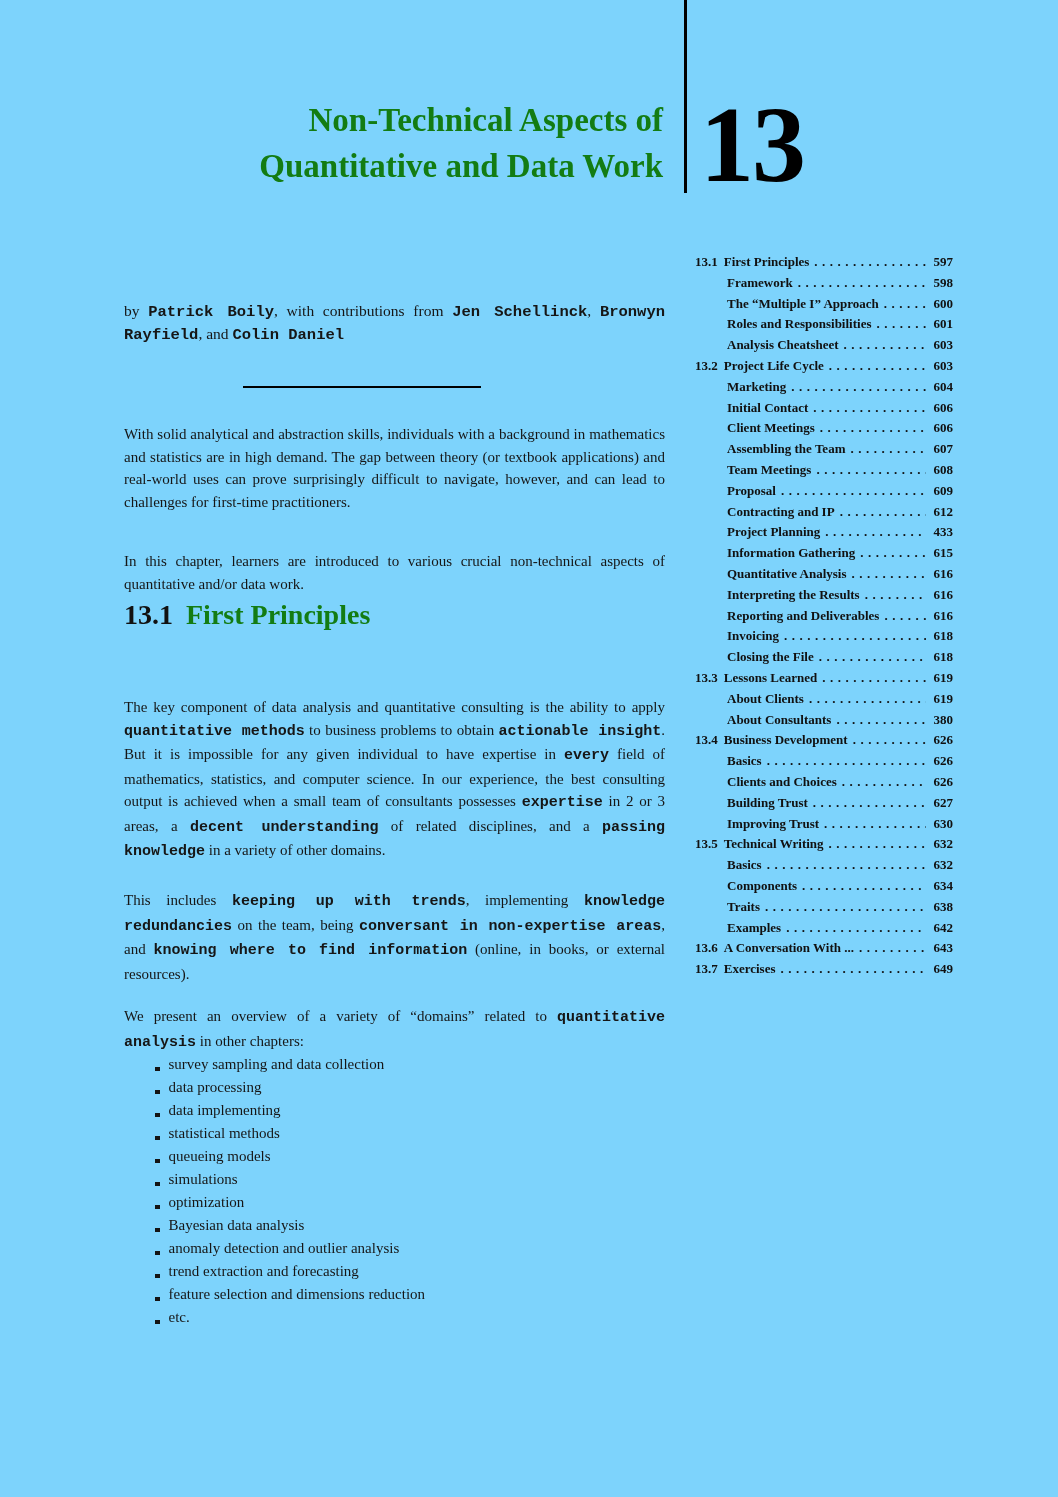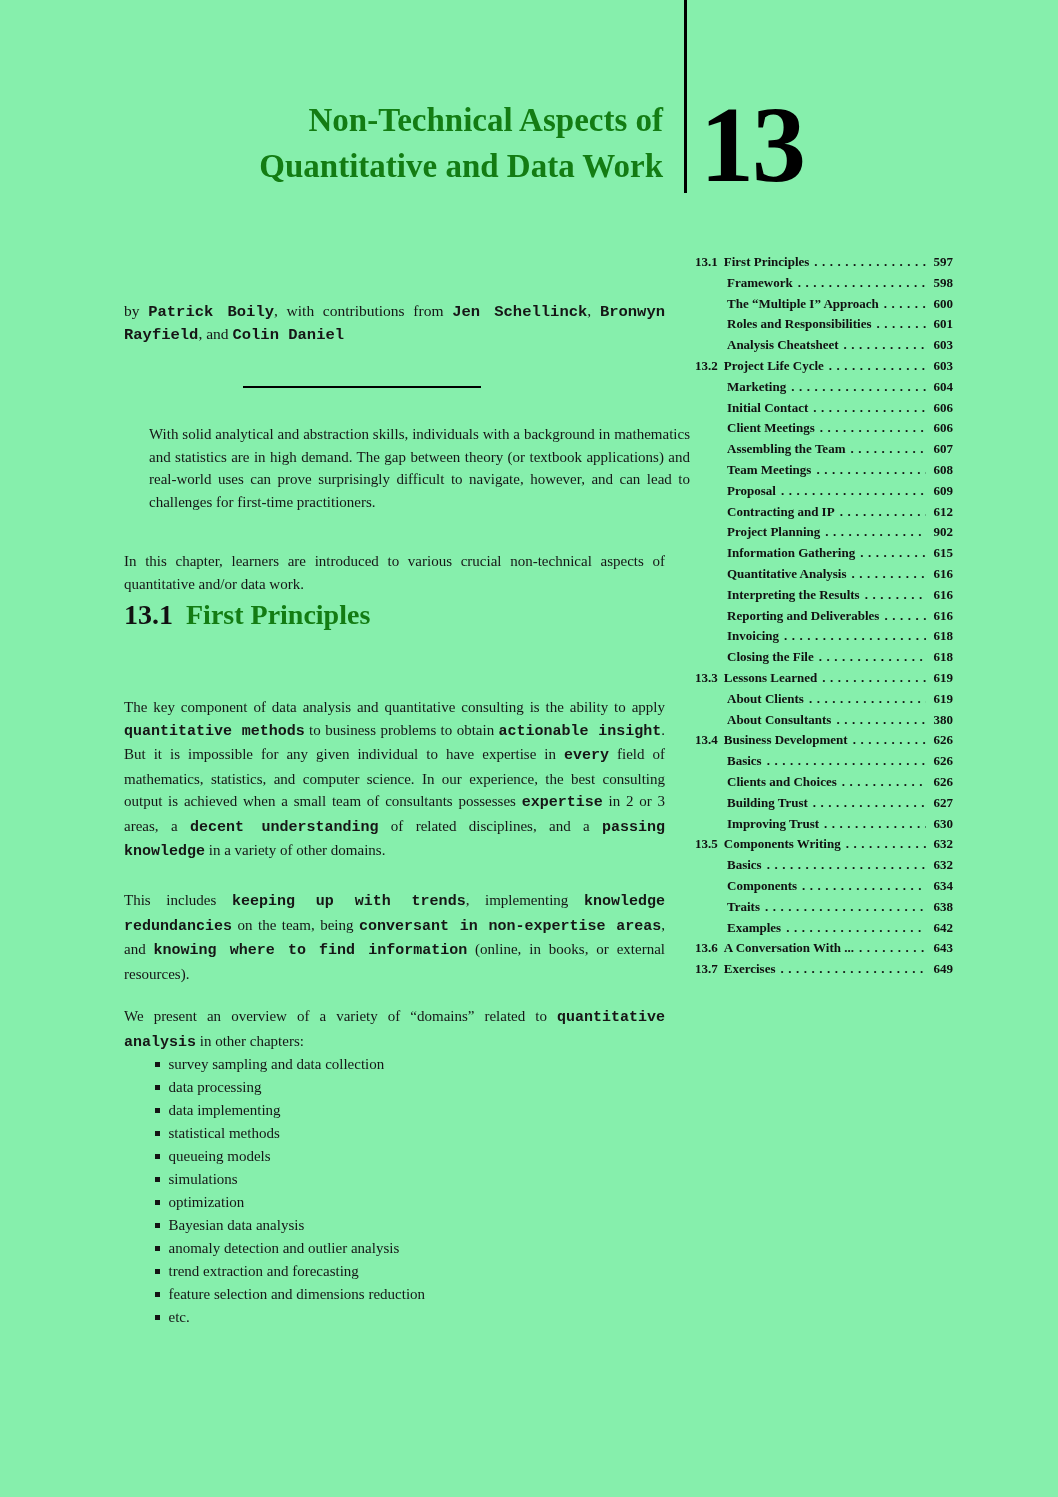--- a/index.html
+++ b/index.html
@@ -1,20 +1,20 @@
 <!DOCTYPE html>
 <html><head>
 <meta charset="utf-8">
 <style>
   html, body { margin: 0; padding: 0; background: #ffffff; }
   .page {
     position: relative;
     width: 1058px;
     height: 1497px;
-    background: #86efac;
+    background: #7dd3fc;
     overflow: hidden;
     font-family: "Liberation Serif", "DejaVu Serif", serif;
     color: #161616;
   }
   .bold { font-weight: 700; font-family: Liberation Mono, monospace; }
 
   
   .chapter-title {
     position: absolute;
     top: 97px;
@@ -90,21 +90,21 @@
   }
   .para {
     position: absolute;
     left: 124px;
     width: 541px;
     margin: 0;
     font-size: 15px;
     line-height: 22.5px;
     text-align: justify;
   }
-  .p1 { top: 423px; margin-left: 25px; }
+  .p1 { top: 423px; }
   .p2 { top: 550px; }
   .p3 { top: 696px; }
   .p4 { top: 889px; }
   .p5 { top: 990px; margin-top: 15px; }
 
   .sec-head {
     position: absolute;
     left: 124px;
     top: 599px;
     margin: 0;
@@ -118,21 +118,21 @@
 
   
   .domain-list {
     position: absolute;
     left: 124px;
     top: 1053px;
     width: 500px;
     font-size: 15px;
     line-height: 23px;
   }
-  .li { display: flex; align-items: flex-start; }
+  .li { display: flex; align-items: center; }
   .sq {
     flex: none;
     width: 4.5px;
     height: 4.5px;
     background: #141414;
     margin: 9px 9px 0 31px;
   }
 </style>
 </head>
 <body>
@@ -212,21 +212,21 @@
         <span class="toc-page">609</span>
       </div>
       <div class="toc-row sub">
         <span class="toc-label">Contracting and IP</span>
         <span class="dots">........................................</span>
         <span class="toc-page">612</span>
       </div>
       <div class="toc-row sub">
         <span class="toc-label">Project Planning</span>
         <span class="dots">........................................</span>
-        <span class="toc-page">902</span>
+        <span class="toc-page">433</span>
       </div>
       <div class="toc-row sub">
         <span class="toc-label">Information Gathering</span>
         <span class="dots">........................................</span>
         <span class="toc-page">615</span>
       </div>
       <div class="toc-row sub">
         <span class="toc-label">Quantitative Analysis</span>
         <span class="dots">........................................</span>
         <span class="toc-page">616</span>
@@ -288,21 +288,21 @@
         <span class="dots">........................................</span>
         <span class="toc-page">627</span>
       </div>
       <div class="toc-row sub">
         <span class="toc-label">Improving Trust</span>
         <span class="dots">........................................</span>
         <span class="toc-page">630</span>
       </div>
       <div class="toc-row top">
         <span class="toc-num">13.5</span>
-        <span class="toc-label">Components Writing</span>
+        <span class="toc-label">Technical Writing</span>
         <span class="dots">........................................</span>
         <span class="toc-page">632</span>
       </div>
       <div class="toc-row sub">
         <span class="toc-label">Basics</span>
         <span class="dots">........................................</span>
         <span class="toc-page">632</span>
       </div>
       <div class="toc-row sub">
         <span class="toc-label">Components</span>

